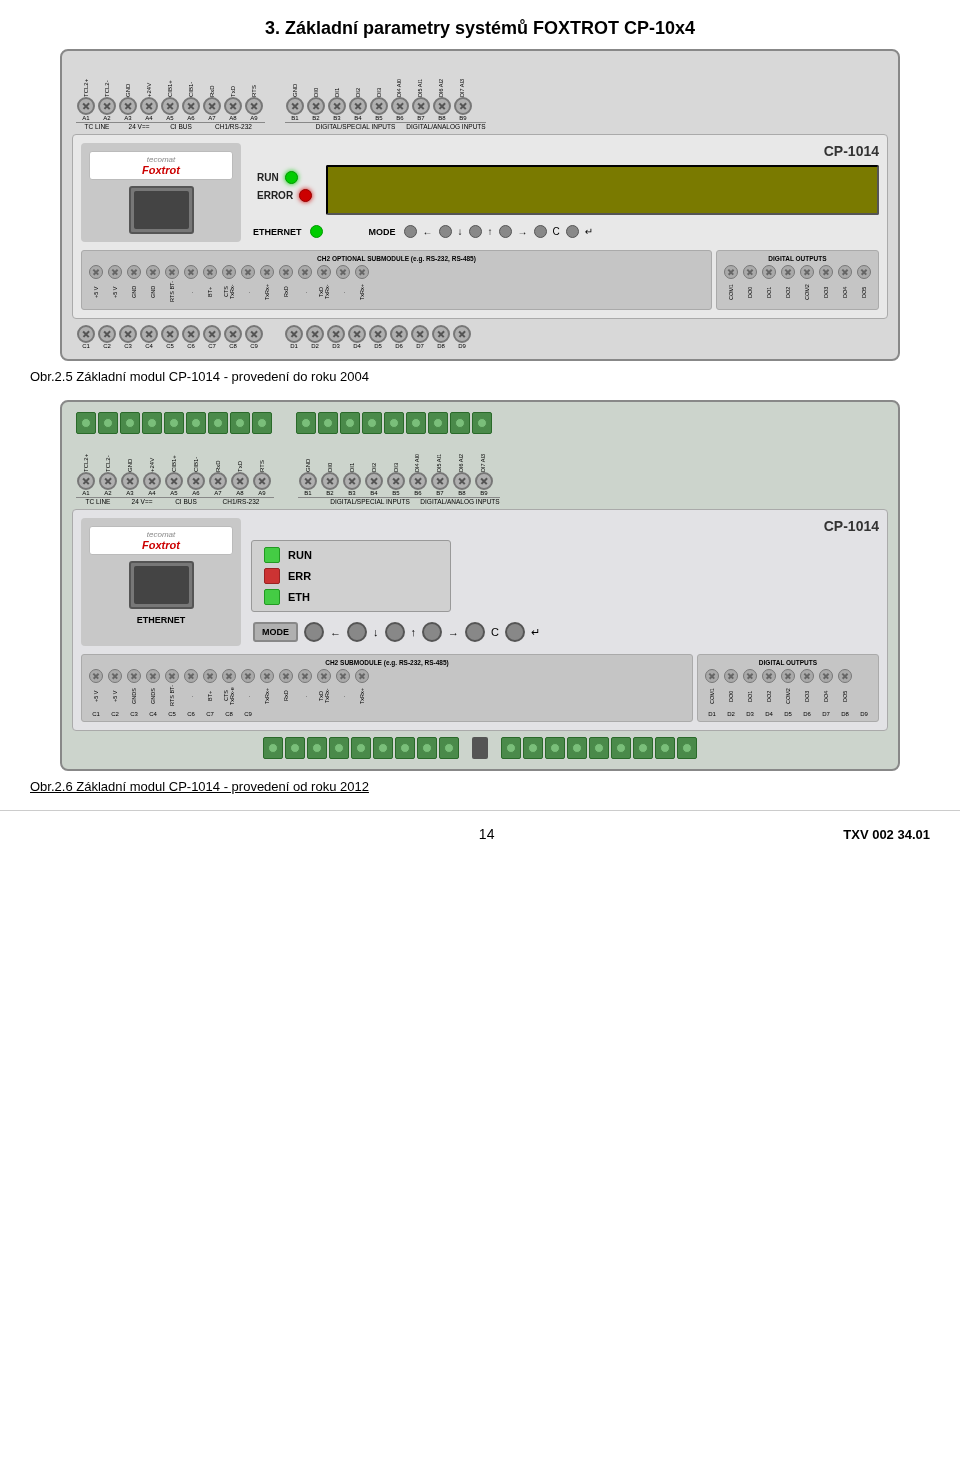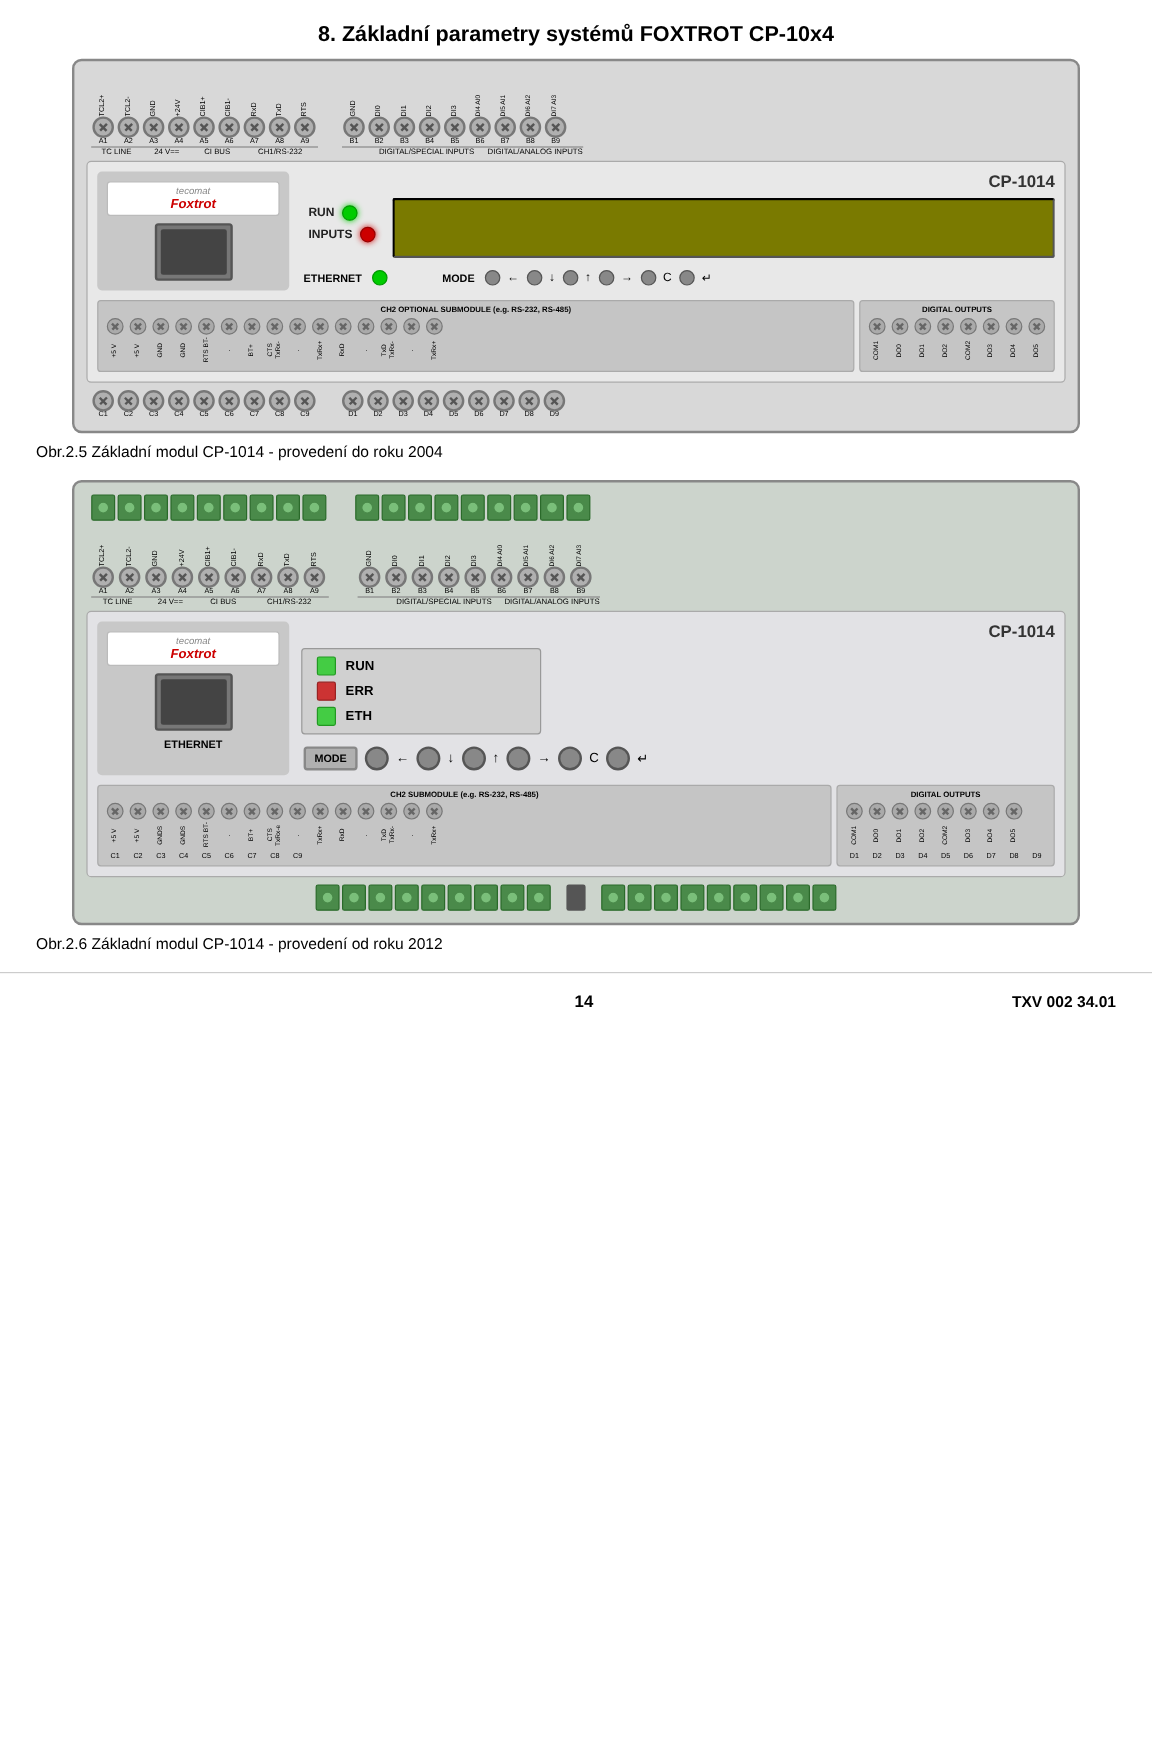--- a/index.html
+++ b/index.html
@@ -171,21 +171,21 @@
     }
 
     
     .diagram-outer {
       margin: 0 30px 8px 30px;
     }
   </style>
 </head>
 <body>
 
-<div class="page-header">8. Základní parametry systémů FOXTROT CP-10x4</div>
+<div class="page-header">3. Základní parametry systémů FOXTROT CP-10x4</div>
 
 <div class="diagram-outer">
 <div class="device-diagram">
 
   <div style="display:flex; padding:4px 8px 0 8px; gap:0; align-items:flex-end;">
 
     <div style="display:flex;flex-direction:column;">
       <div style="display:flex; gap:1px;">
         <div class="tconn">
           <div class="tconn-label">TCL2+</div>
@@ -322,21 +322,21 @@
         <div style="text-align:right;font-size:14px;font-weight:bold;color:#333;">CP-1014</div>
 
         <div style="display:flex;align-items:flex-start;gap:8px;">
 
           <div style="display:flex;flex-direction:column;gap:5px;padding:6px;">
             <div style="display:flex;align-items:center;gap:6px;">
               <div style="font-size:10px;font-weight:bold;color:#222;">RUN</div>
               <div style="width:13px;height:13px;border-radius:50%;background:#00cc00;border:1px solid #009900;box-shadow:0 0 5px #00cc00;"></div>
             </div>
             <div style="display:flex;align-items:center;gap:6px;">
-              <div style="font-size:10px;font-weight:bold;color:#222;">INPUTS</div>
+              <div style="font-size:10px;font-weight:bold;color:#222;">ERROR</div>
               <div style="width:13px;height:13px;border-radius:50%;background:#cc0000;border:1px solid #990000;box-shadow:0 0 5px #cc0000;"></div>
             </div>
           </div>
 
           <div class="display-screen"></div>
         </div>
 
         <div style="display:flex;align-items:center;gap:8px;padding:4px 2px;">
           <div style="font-size:9px;font-weight:bold;">ETHERNET</div>
           <div style="width:13px;height:13px;border-radius:50%;background:#00cc00;border:1px solid #009900;"></div>
@@ -914,19 +914,19 @@
       <div class="v2-term"></div>
       <div class="v2-term"></div>
       <div class="v2-term"></div>
       <div class="v2-term"></div>
     </div>
   </div>
 
 </div>
 </div>
 
-<div style="margin:8px 30px 16px 30px;font-size:13px;">Obr.2.6   Základní modul CP-1014 - provedení od roku 2012</div>
+<div style="margin:8px 30px 16px 30px;font-size:13px;text-decoration:underline;">Obr.2.6   Základní modul CP-1014 - provedení od roku 2012</div>
 
 <div class="page-footer">
   <div style="width:100px;"></div>
-  <div style="font-size:14px;font-weight:bold;">14</div>
+  <div style="font-size:14px;font-weight:normal;">14</div>
   <div style="font-size:13px;font-weight:bold;">TXV 002 34.01</div>
 </div>
 
 </body></html>

